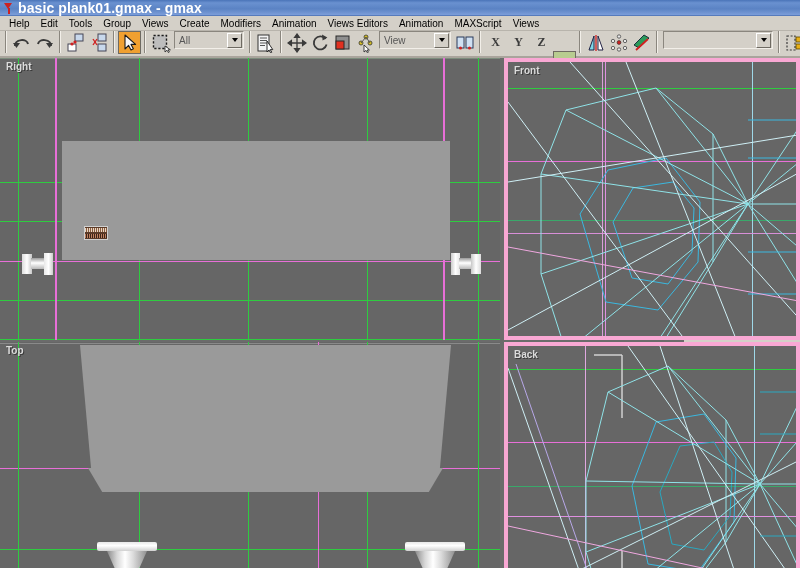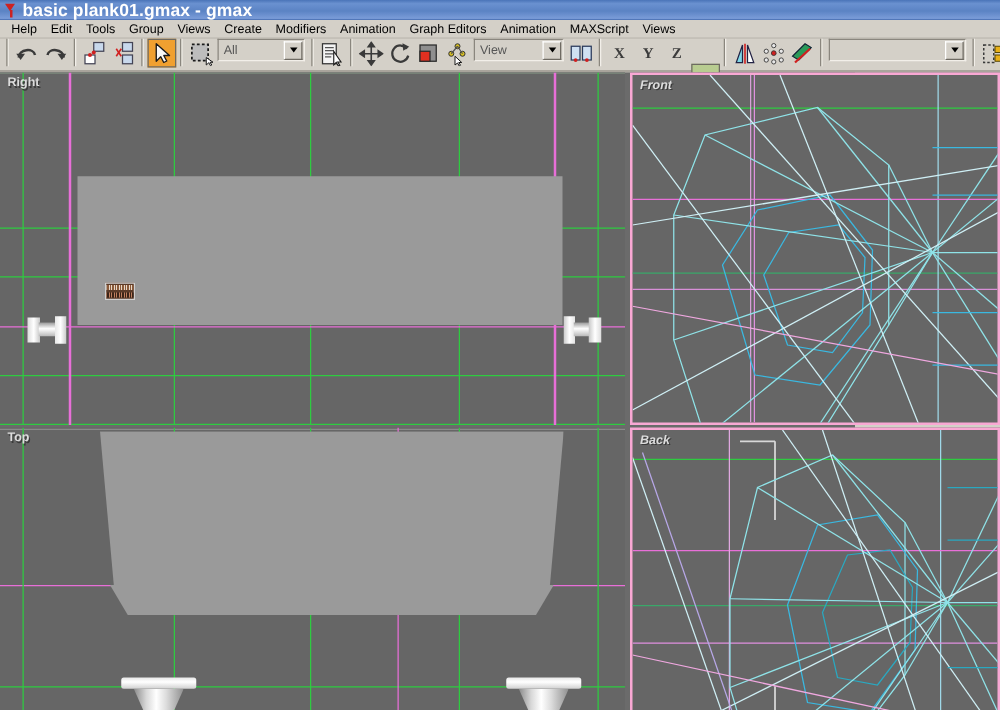--- a/index.html
+++ b/index.html
@@ -153,21 +153,21 @@
   .vp-label {
     position: absolute;
     left: 6px; top: 3px;
     font-size: 10px;
     color: #dcdcdc;
     font-weight: bold;
     text-shadow: 1px 1px 0 #3a3a3a;
     z-index: 30;
     white-space: nowrap;
   }
-  .vp.active { border: 2px solid #f9a8d4; font-style: italic; }
+  .vp.active { border: 4px solid #f9a8d4; }
   .vp-inner { position:absolute; inset:0; }
 
   .gl { position: absolute; }           
   .gl.h { left:0; right:0; height:1px; }
   .gl.v { top:0; bottom:0; width:1px; }
 
   
   .plank {
     position: absolute;
     background: #9a9a9a;
@@ -213,21 +213,21 @@
 
 <div id="menubar">
   <div class="menu-item">Help</div>
   <div class="menu-item">Edit</div>
   <div class="menu-item">Tools</div>
   <div class="menu-item">Group</div>
   <div class="menu-item">Views</div>
   <div class="menu-item">Create</div>
   <div class="menu-item">Modifiers</div>
   <div class="menu-item">Animation</div>
-  <div class="menu-item">Graph Editors</div>
+  <div class="menu-item">Views Editors</div>
   <div class="menu-item">Animation</div>
   <div class="menu-item">MAXScript</div>
   <div class="menu-item">Views</div>
 </div>
 
 <div id="toolbar">
 
   <div class="tb-sep"></div>
 
   <div class="tb-btn">

